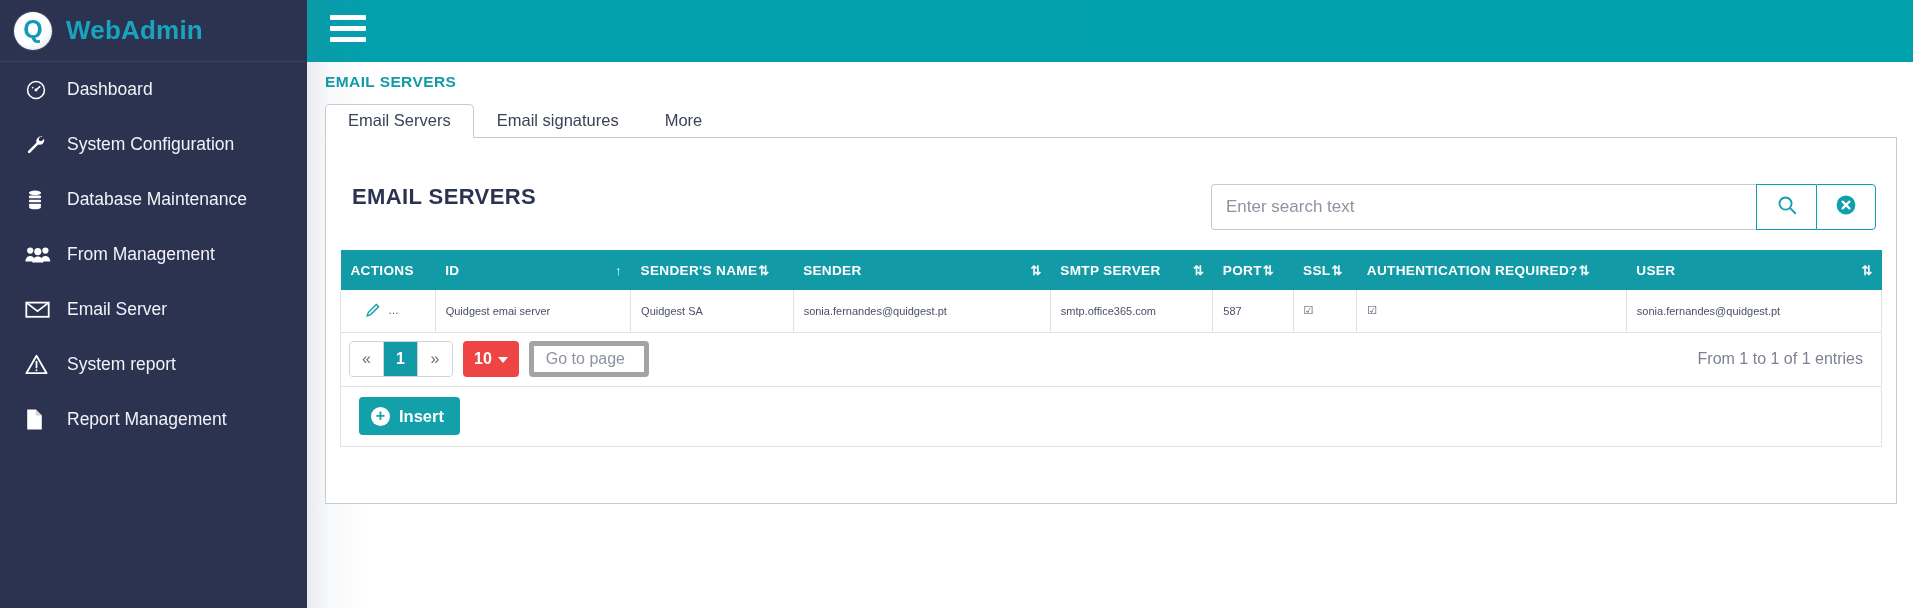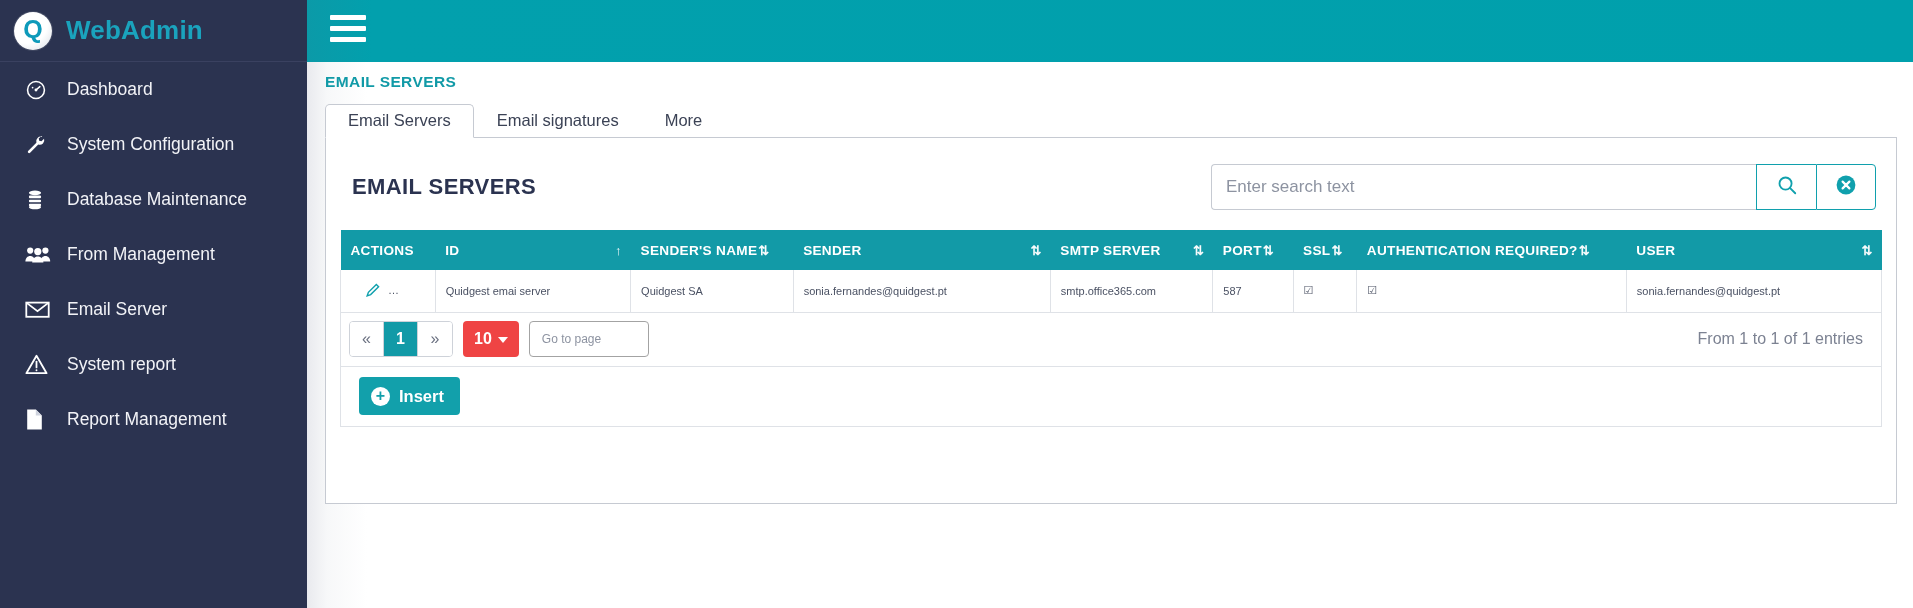--- a/index.html
+++ b/index.html
@@ -176,20 +176,21 @@
     letter-spacing: 0.4px;
     padding-left: 10px;
   }
 
   
   #search-group {
     display: flex;
     align-items: stretch;
     height: 46px;
     margin-right: 4px;
+    margin-top: 20px;
   }
   #search-input {
     width: 545px;
     border: 1px solid #c6cad2;
     border-right: none;
     border-radius: 4px 0 0 4px;
     padding: 0 14px;
     font-size: 17px;
     color: #3b4255;
     font-family: "Liberation Sans", sans-serif;
@@ -335,24 +336,24 @@
     border-left: 5px solid transparent;
     border-right: 5px solid transparent;
     border-top: 6px solid #ffffff;
     display: inline-block;
     position: relative;
     top: 1px;
   }
   #gotopage {
     width: 120px;
     height: 36px;
-    border: 1px solid #a3a3a3;
+    border: 5px solid #a3a3a3;
     border-radius: 4px;
     padding: 0 12px;
-    font-size: 12px;
+    font-size: 16px;
     color: #3b4255;
     font-family: "Liberation Sans", sans-serif;
     outline: none;
   }
   #gotopage::placeholder { color: #8d93a1; }
   #entries-info {
     color: #7c8292;
     font-size: 16px;
     padding-right: 8px;
   }

